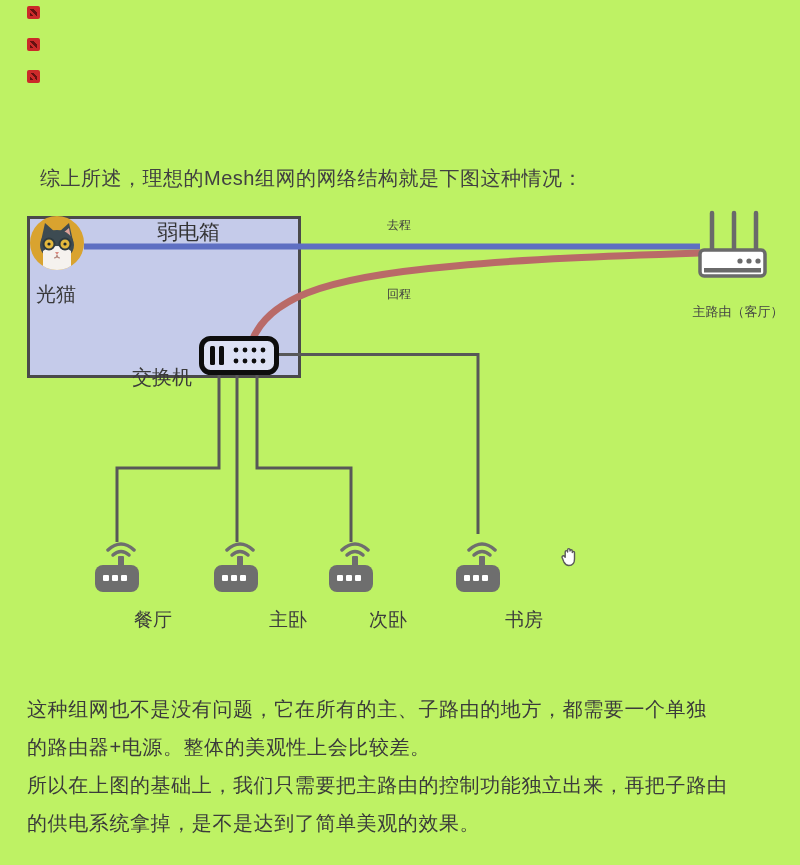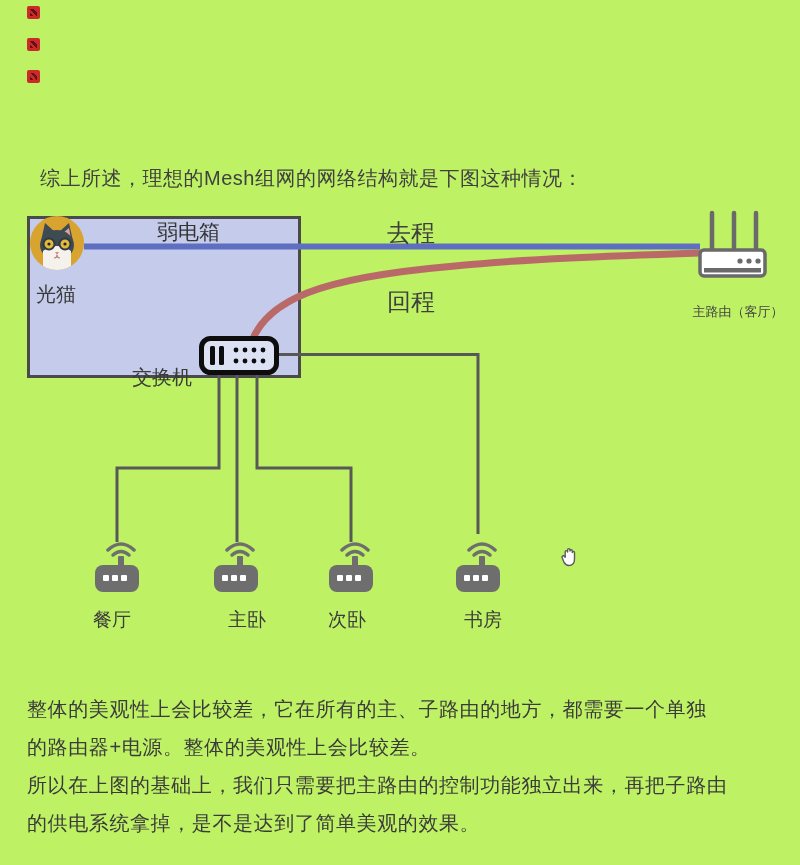--- a/index.html
+++ b/index.html
@@ -14,25 +14,25 @@
     background:linear-gradient(45deg,#611 25%,transparent 25%,transparent 50%,#611 50%,#611 75%,transparent 75%);}
   
   .intro{left:40px;top:165px;font-size:20px;letter-spacing:0.5px;color:#414141;}
   .para-line{position:absolute;left:27px;width:760px;font-size:20px;line-height:38px;
     letter-spacing:0.6px;color:#3b3b3b;white-space:nowrap;}
   
   .wbox{left:27px;top:216px;width:268px;height:156px;background:#c5cbea;border:3px solid #4a4a4a;}
   .box-title{left:131px;top:218px;font-size:21px;color:#333;z-index:5;margin-left:26px;}
   .modem-label{left:36px;top:281px;font-size:20px;color:#3a3a3a;z-index:5;font-family:Liberation Mono, monospace;}
   .switch-label{left:132px;top:344px;font-size:20px;color:#3a3a3a;z-index:5;margin-top:20px;}
-  .leg-label{font-size:24px;color:#3f3f3f;z-index:5;}
+  .leg-label{font-size:12px;color:#3f3f3f;z-index:5;}
   .main-router-label{left:738px;top:303px;transform:translateX(-50%);font-size:13px;color:#444;
     white-space:nowrap;z-index:5;}
   .room-label{position:absolute;top:607px;width:120px;transform:translateX(-50%);
-    text-align:center;font-size:19px;color:#3c3c3c;z-index:5;}
+    text-align:right;font-size:19px;color:#3c3c3c;z-index:5;}
   svg{display:block;}
   .layer{position:absolute;left:0;top:0;pointer-events:none;}
   .icon{z-index:4;}
 </style>
 </head>
 <body>
 
 <div id="page">
 
   <div class="red-marker" style="top:6px"></div>
@@ -190,18 +190,18 @@
     <div class="room-label" style="left:483px">书房</div>
 
     <div class="abs icon" style="left:556px;top:545px">
       <svg width="24" height="26" viewBox="0 0 24 26">
         <path d="M6.5 13.5 C5 11.5 7.2 9.8 8.6 11.5 L9.2 12.3 L9.2 7 C9.2 5.2 11.6 5.2 11.6 7 L11.6 5 C11.6 3.2 14 3.2 14 5 L14 6 C14 4.4 16.3 4.4 16.3 6 L16.3 7.5 C16.3 6.1 18.5 6.1 18.5 7.6 L18.5 14 C18.5 18 16.2 20.5 12.8 20.5 C10.2 20.5 9 19 7.8 16.8 Z" fill="#ffffff" stroke="#5a5a5a" stroke-width="1.4" stroke-linejoin="round"></path>
       </svg>
     </div>
 
   </div>
 
-  <div class="para-line" style="top:690px">整体的美观性上会比较差，它在所有的主、子路由的地方，都需要一个单独</div>
+  <div class="para-line" style="top:690px">这种组网也不是没有问题，它在所有的主、子路由的地方，都需要一个单独</div>
   <div class="para-line" style="top:728px">的路由器+电源。整体的美观性上会比较差。</div>
   <div class="para-line" style="top:804px">的供电系统拿掉，是不是达到了简单美观的效果。</div>
   <div class="para-line" style="top:766px">所以在上图的基础上，我们只需要把主路由的控制功能独立出来，再把子路由</div>
 
 </div>
 
 </body></html>

